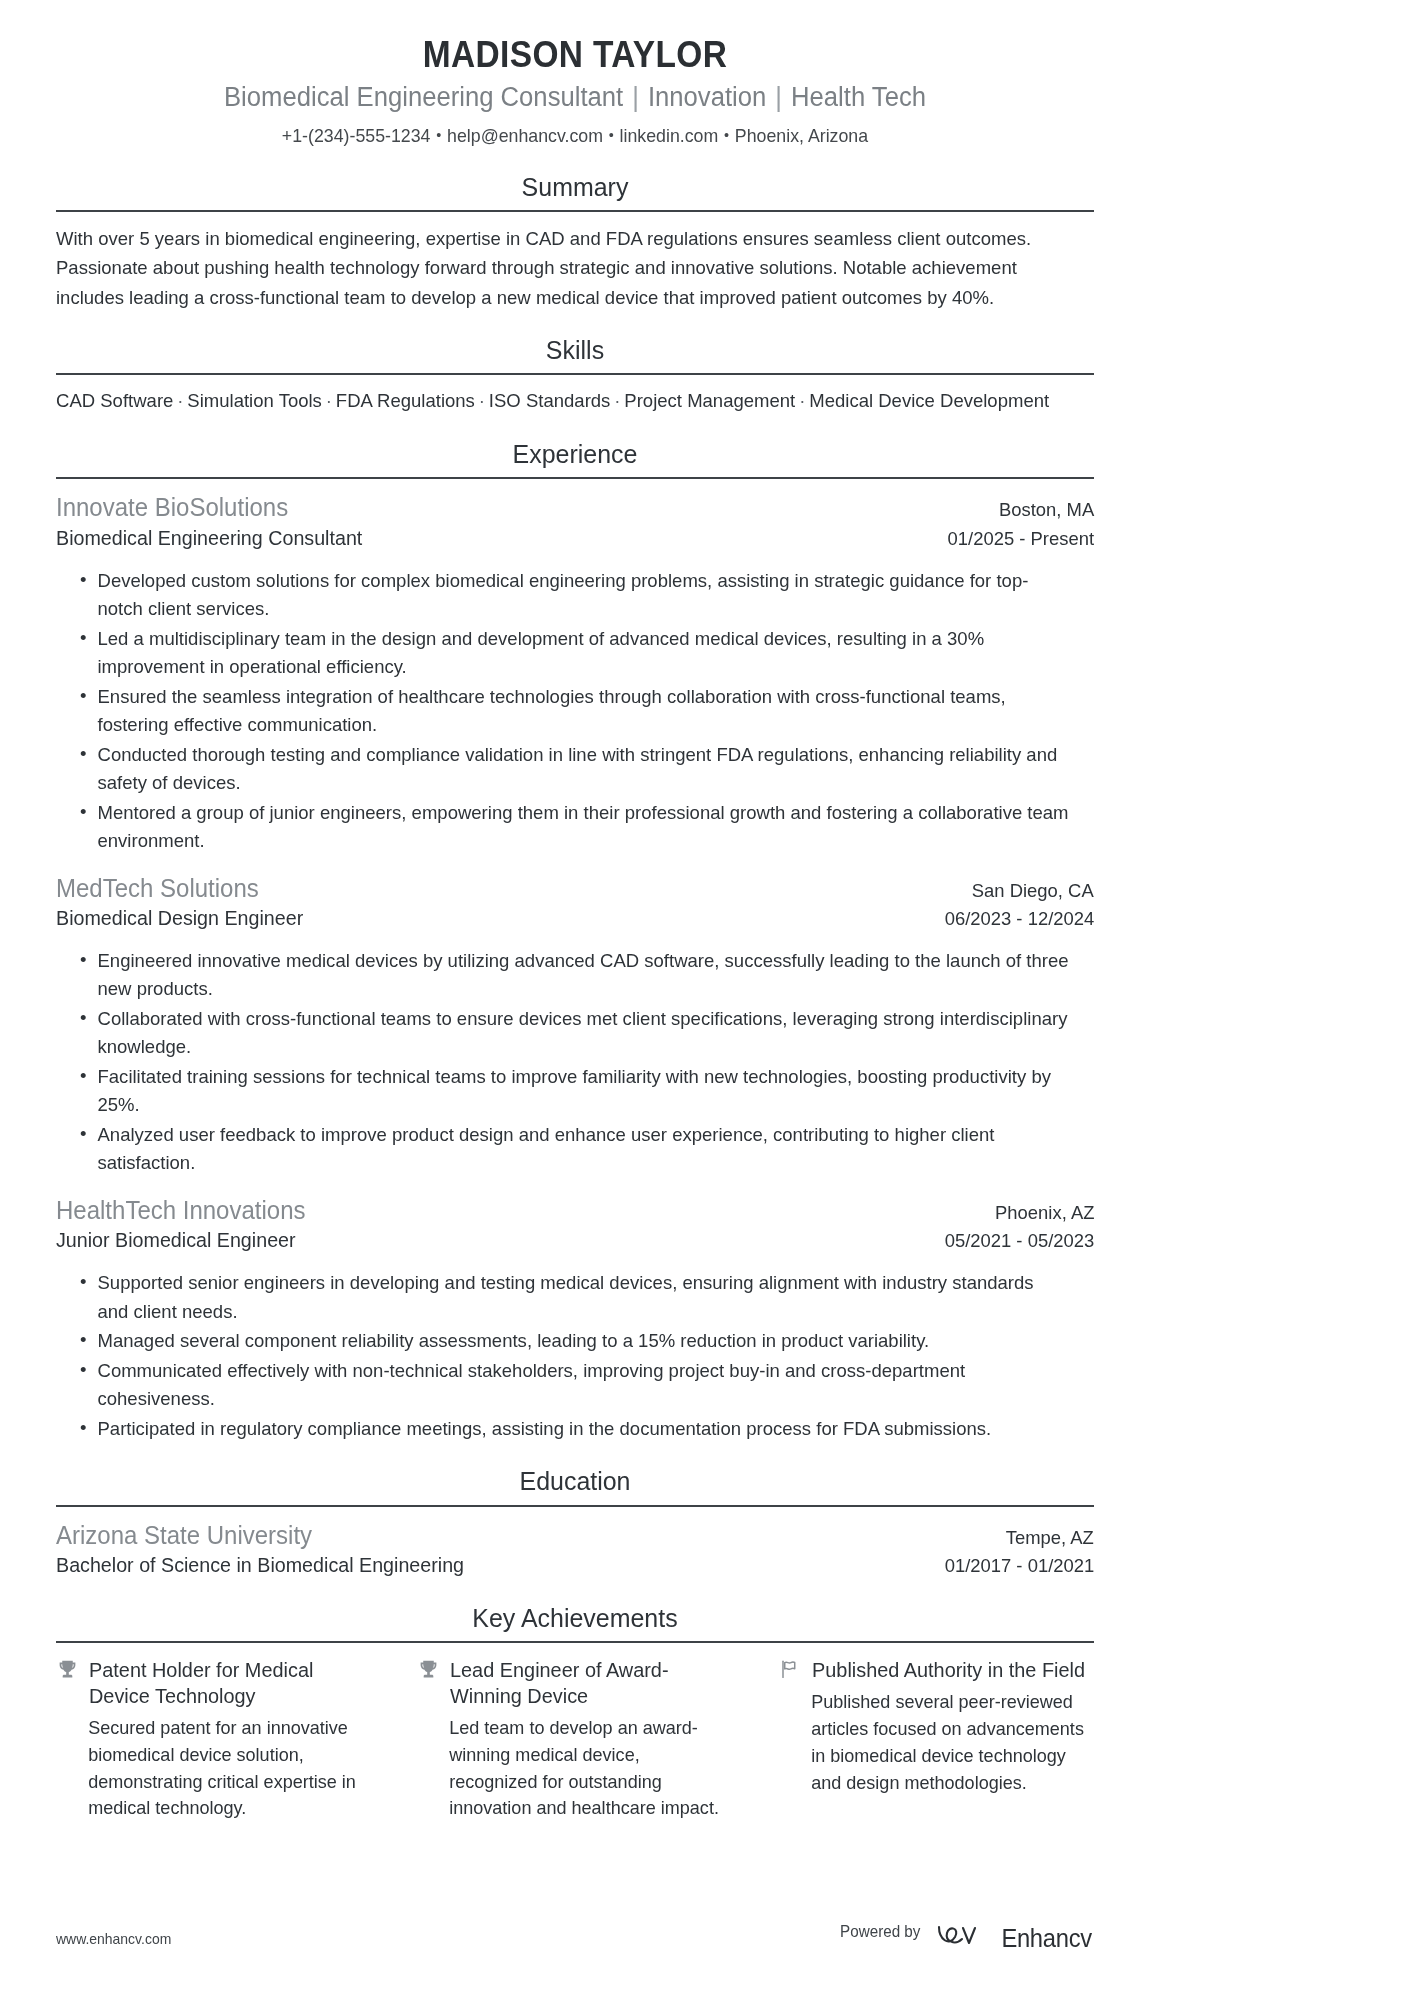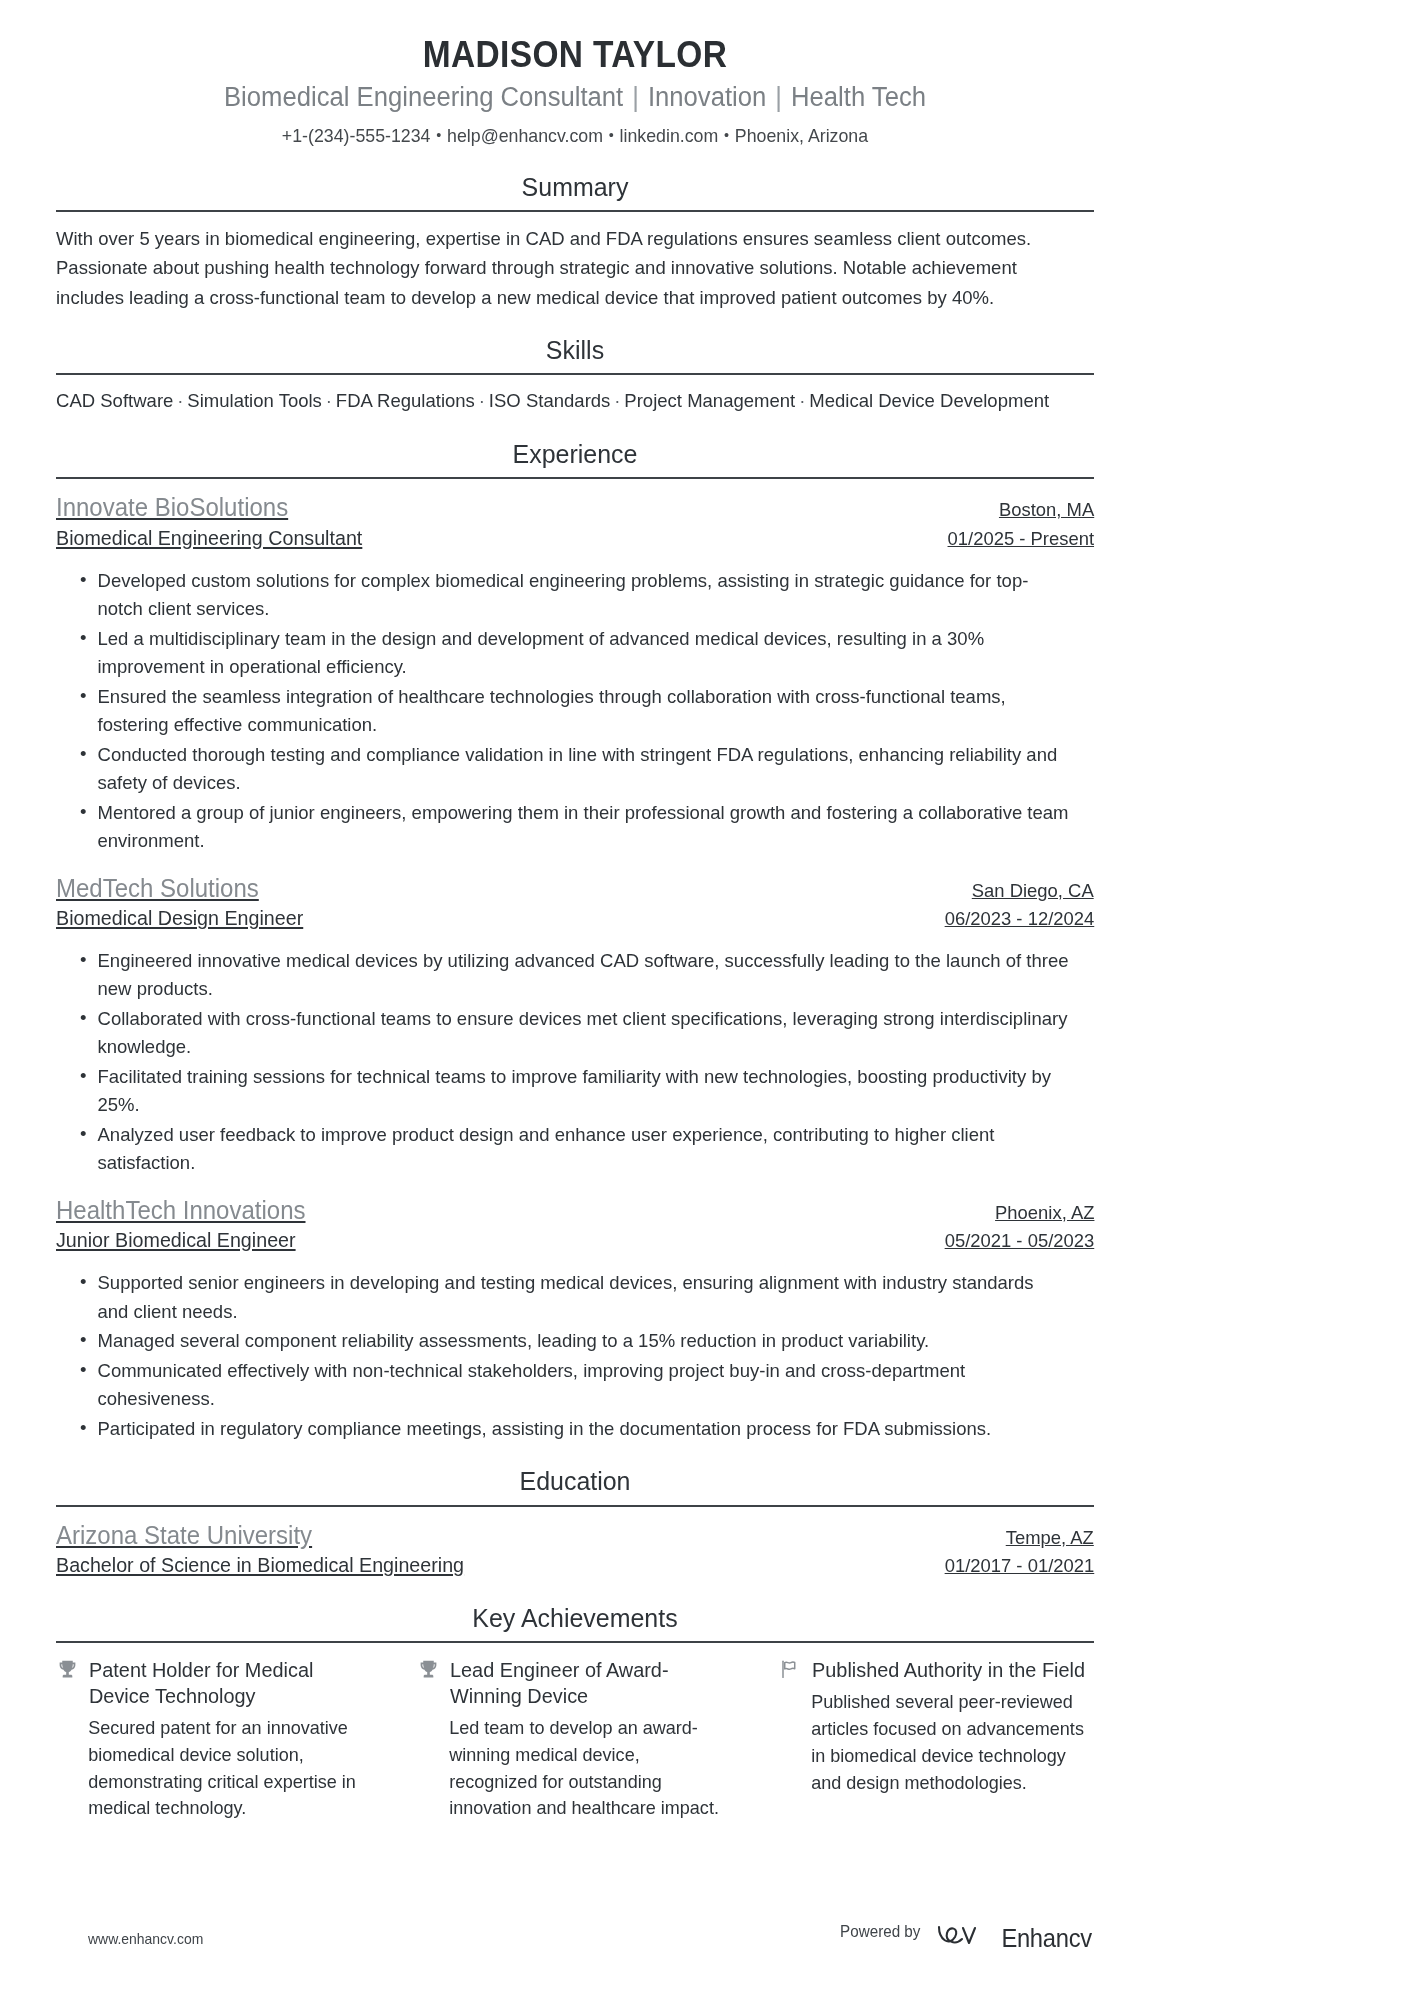--- a/index.html
+++ b/index.html
@@ -109,21 +109,20 @@
 
   
   .entry { margin-bottom: 4px; }
   .entry + .entry { margin-top: 16px; }
 
   .entry-row {
     display: flex;
     justify-content: space-between;
     align-items: baseline;
     gap: 8px;
-    text-decoration: underline;
   }
 
   .org {
     font-size: 25px;
     font-weight: 400;
     color: #858a8f;
     line-height: 1.3;
     transform: scaleX(0.96);
     transform-origin: left center;
   }
@@ -230,21 +229,20 @@
 
   
   .footer {
     position: absolute;
     left: 56px;
     right: 56px;
     bottom: 42px;
     display: flex;
     align-items: center;
     justify-content: space-between;
-    margin-left: 32px;
   }
   .footer-url {
     font-size: 15px;
     color: #3f4449;
     transform: scaleX(0.93);
     transform-origin: left center;
   }
   .footer-right {
     display: flex;
     align-items: flex-start;

